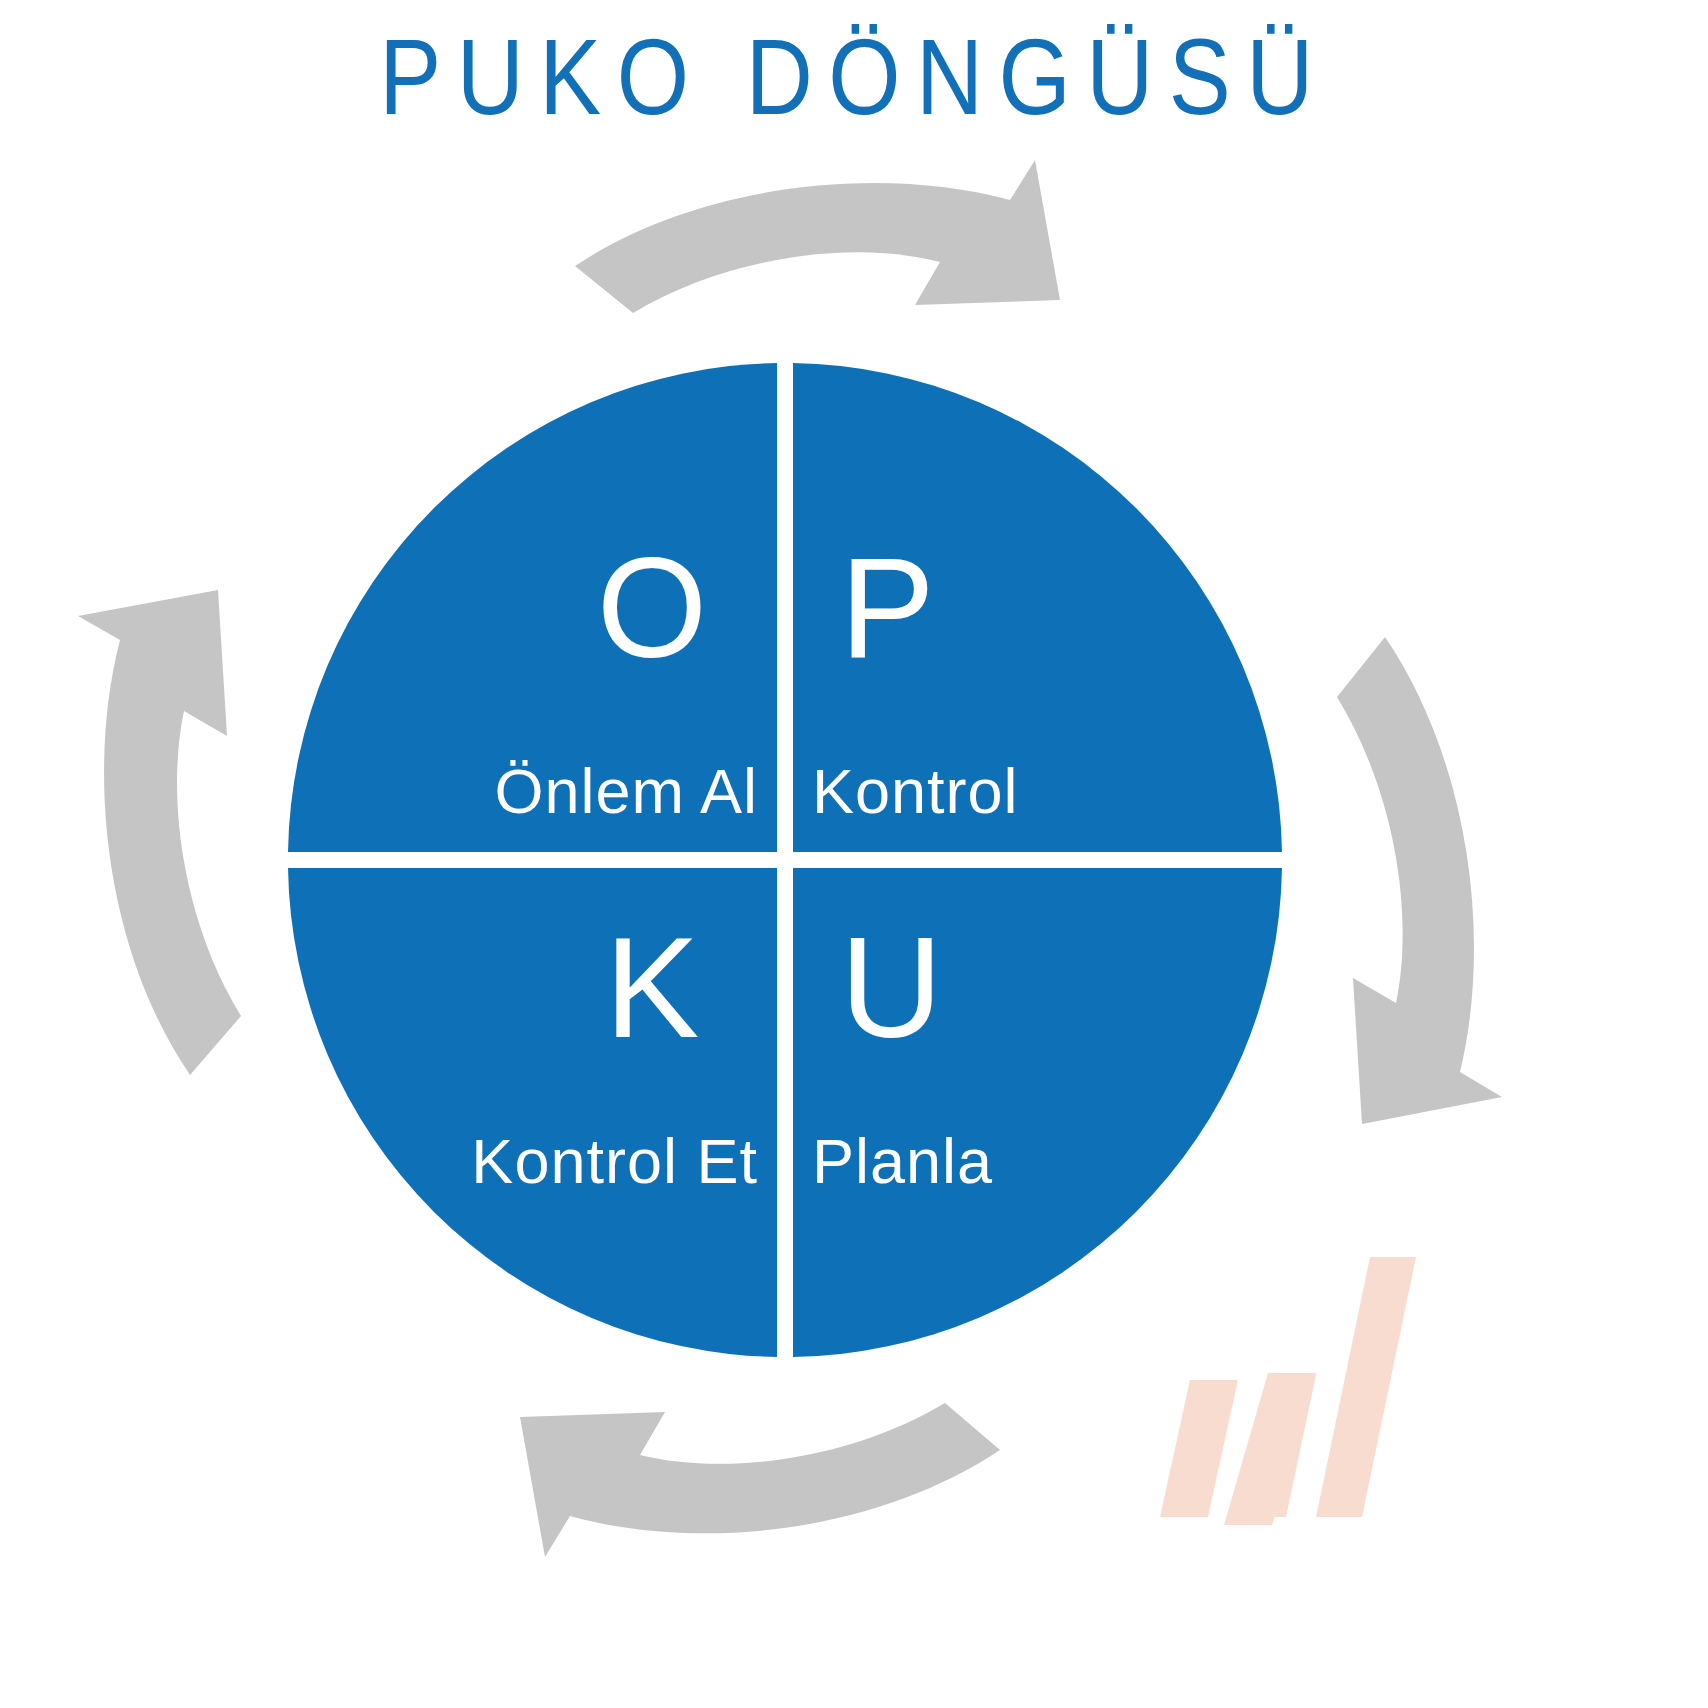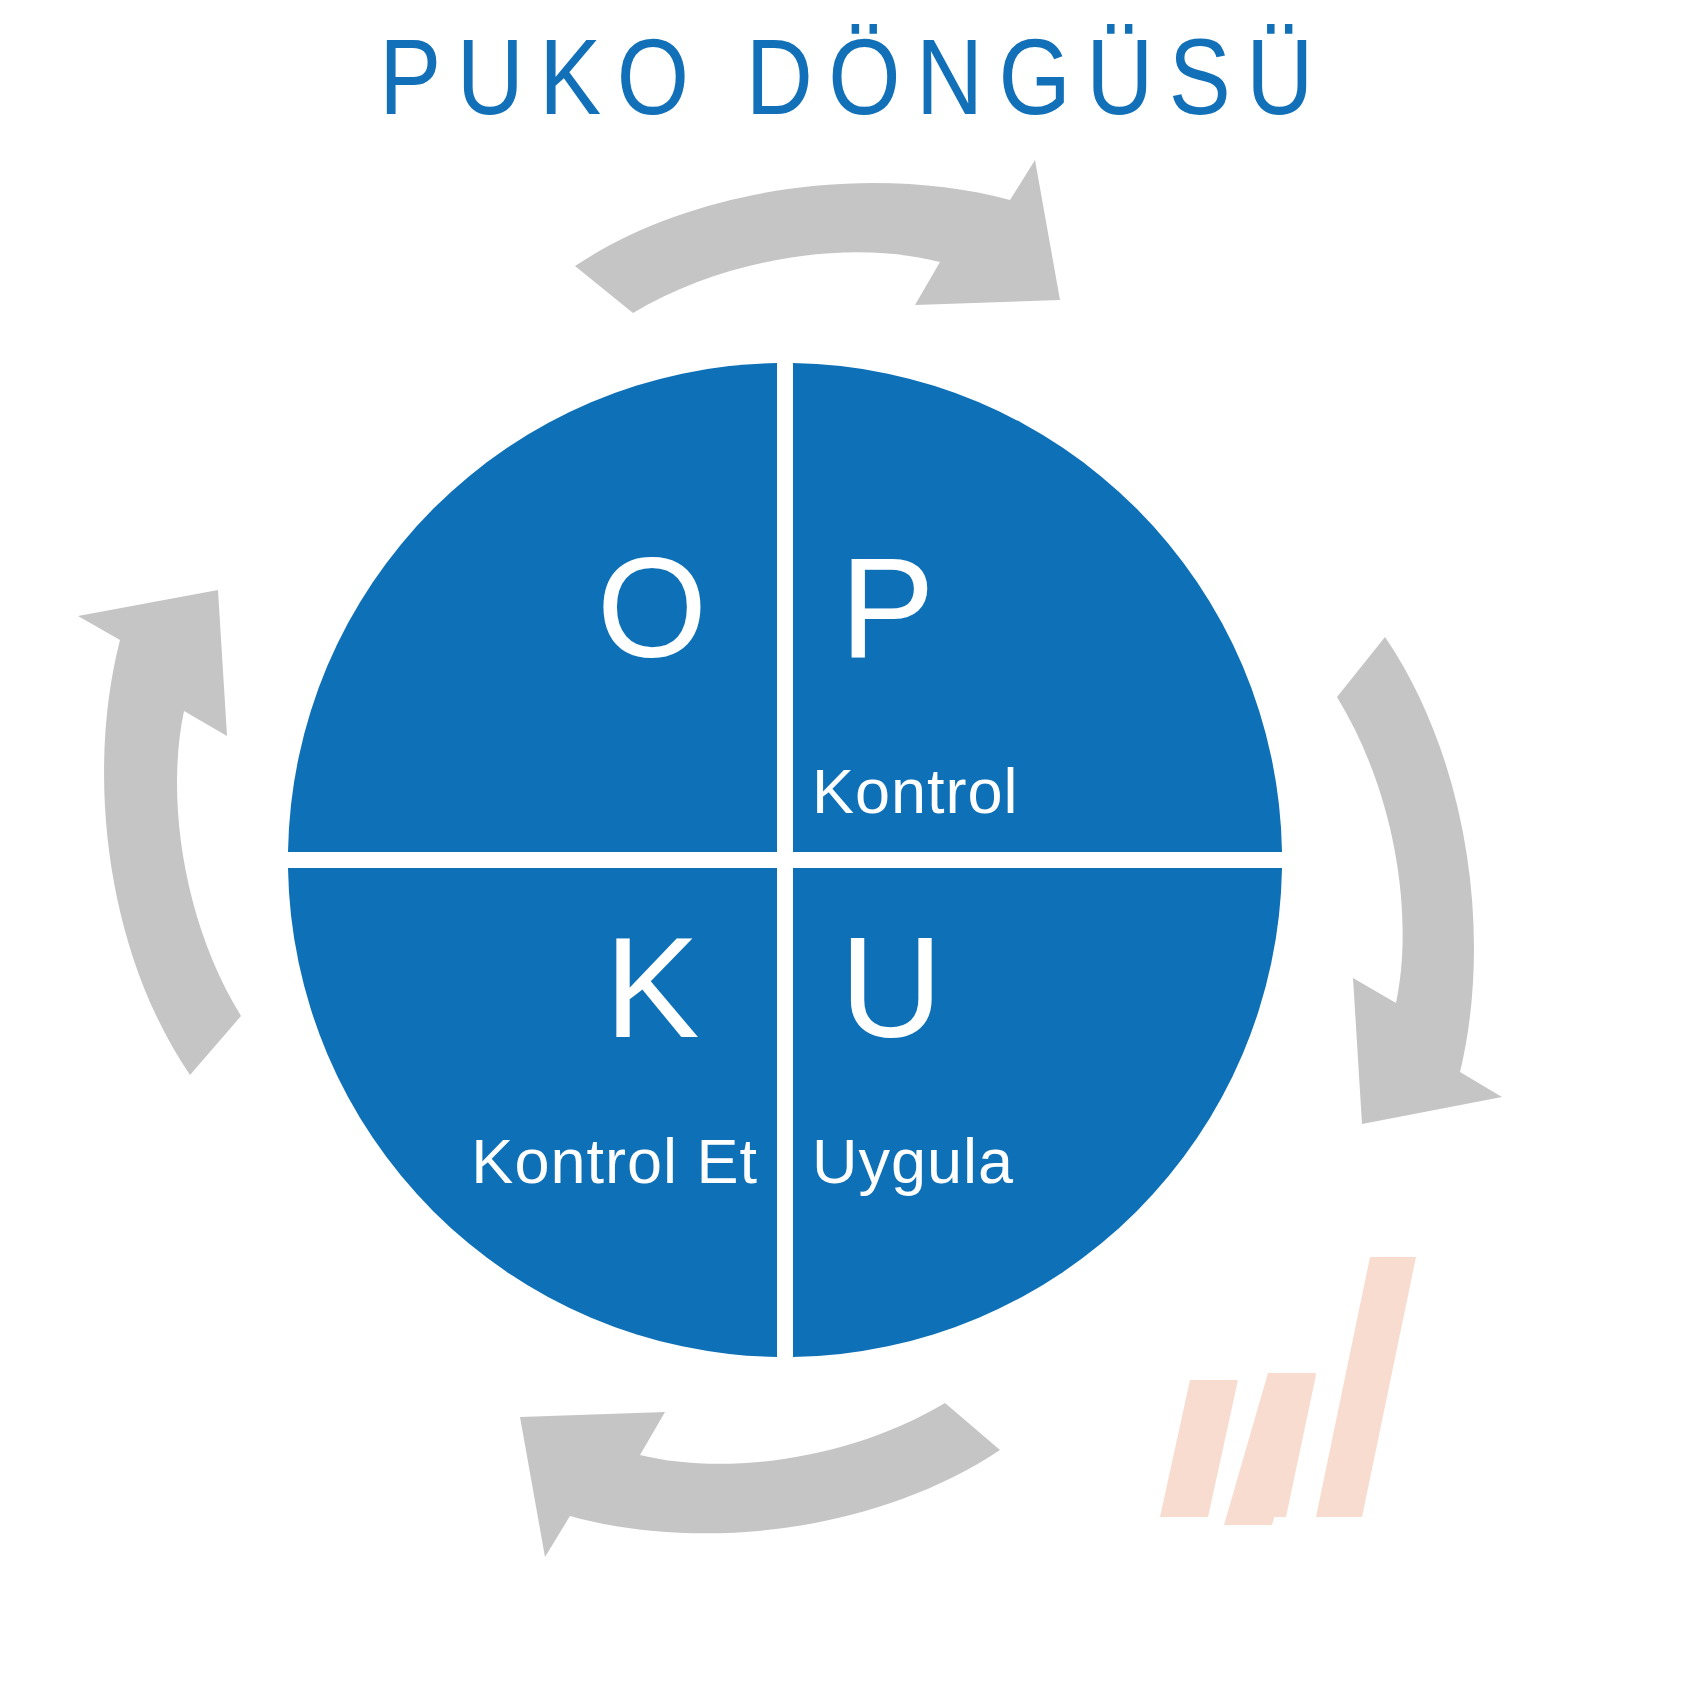--- a/index.html
+++ b/index.html
@@ -147,29 +147,30 @@
 
         <path d="M 513,8 A 497,497 0 0 1 1002,497 L 513,497 Z" fill="#0E70B7"></path>
 
         <path d="M 8,513 A 497,497 0 0 0 497,1002 L 497,513 Z" fill="#0E70B7"></path>
 
         <path d="M 1002,513 A 497,497 0 0 1 513,1002 L 513,513 Z" fill="#0E70B7"></path>
       </g>
     </svg>
 
     <div class="qlabel qbig q-o-letter">O</div>
+    <div class="qlabel qsmall q-o-text">Önlem Al</div>
 
     <div class="qlabel qbig q-p-letter">P</div>
     <div class="qlabel qsmall q-p-text">Kontrol</div>
 
     <div class="qlabel qbig q-k-letter">K</div>
     <div class="qlabel qsmall q-k-text">Kontrol Et</div>
 
     <div class="qlabel qbig q-u-letter">U</div>
-    <div class="qlabel qsmall q-u-text">Uygula</div>
+    <div class="qlabel qsmall q-u-text">Planla</div>
   </div>
 
   <div class="watermark">
     <svg viewBox="0 0 300 330" xmlns="http://www.w3.org/2000/svg">
       <g fill="#F9DCD0">
 
         <path d="M 40,322 L 70,185 L 118,185 L 88,322 Z"></path>
 
         <path d="M 104,330 L 148,178 L 196,178 L 152,330 Z"></path>
 

